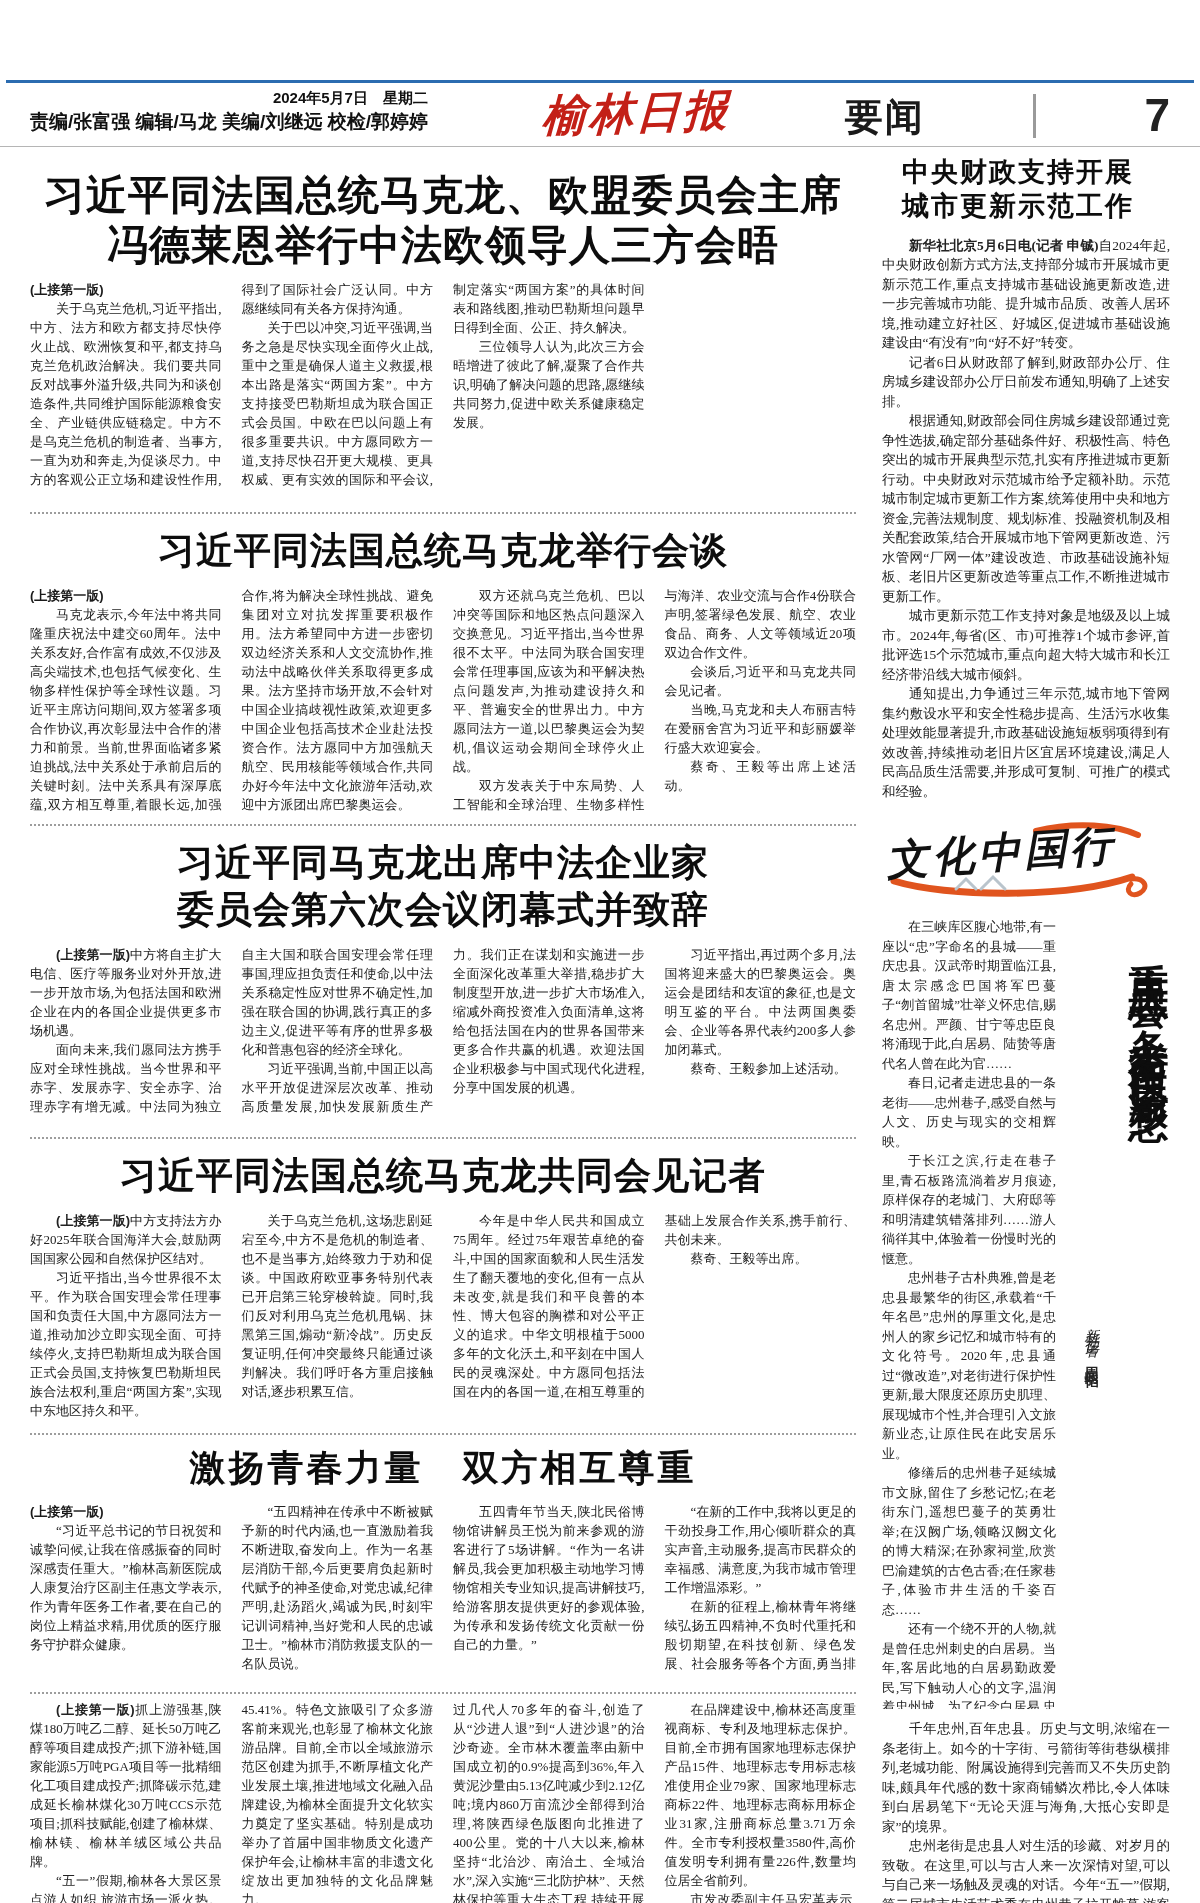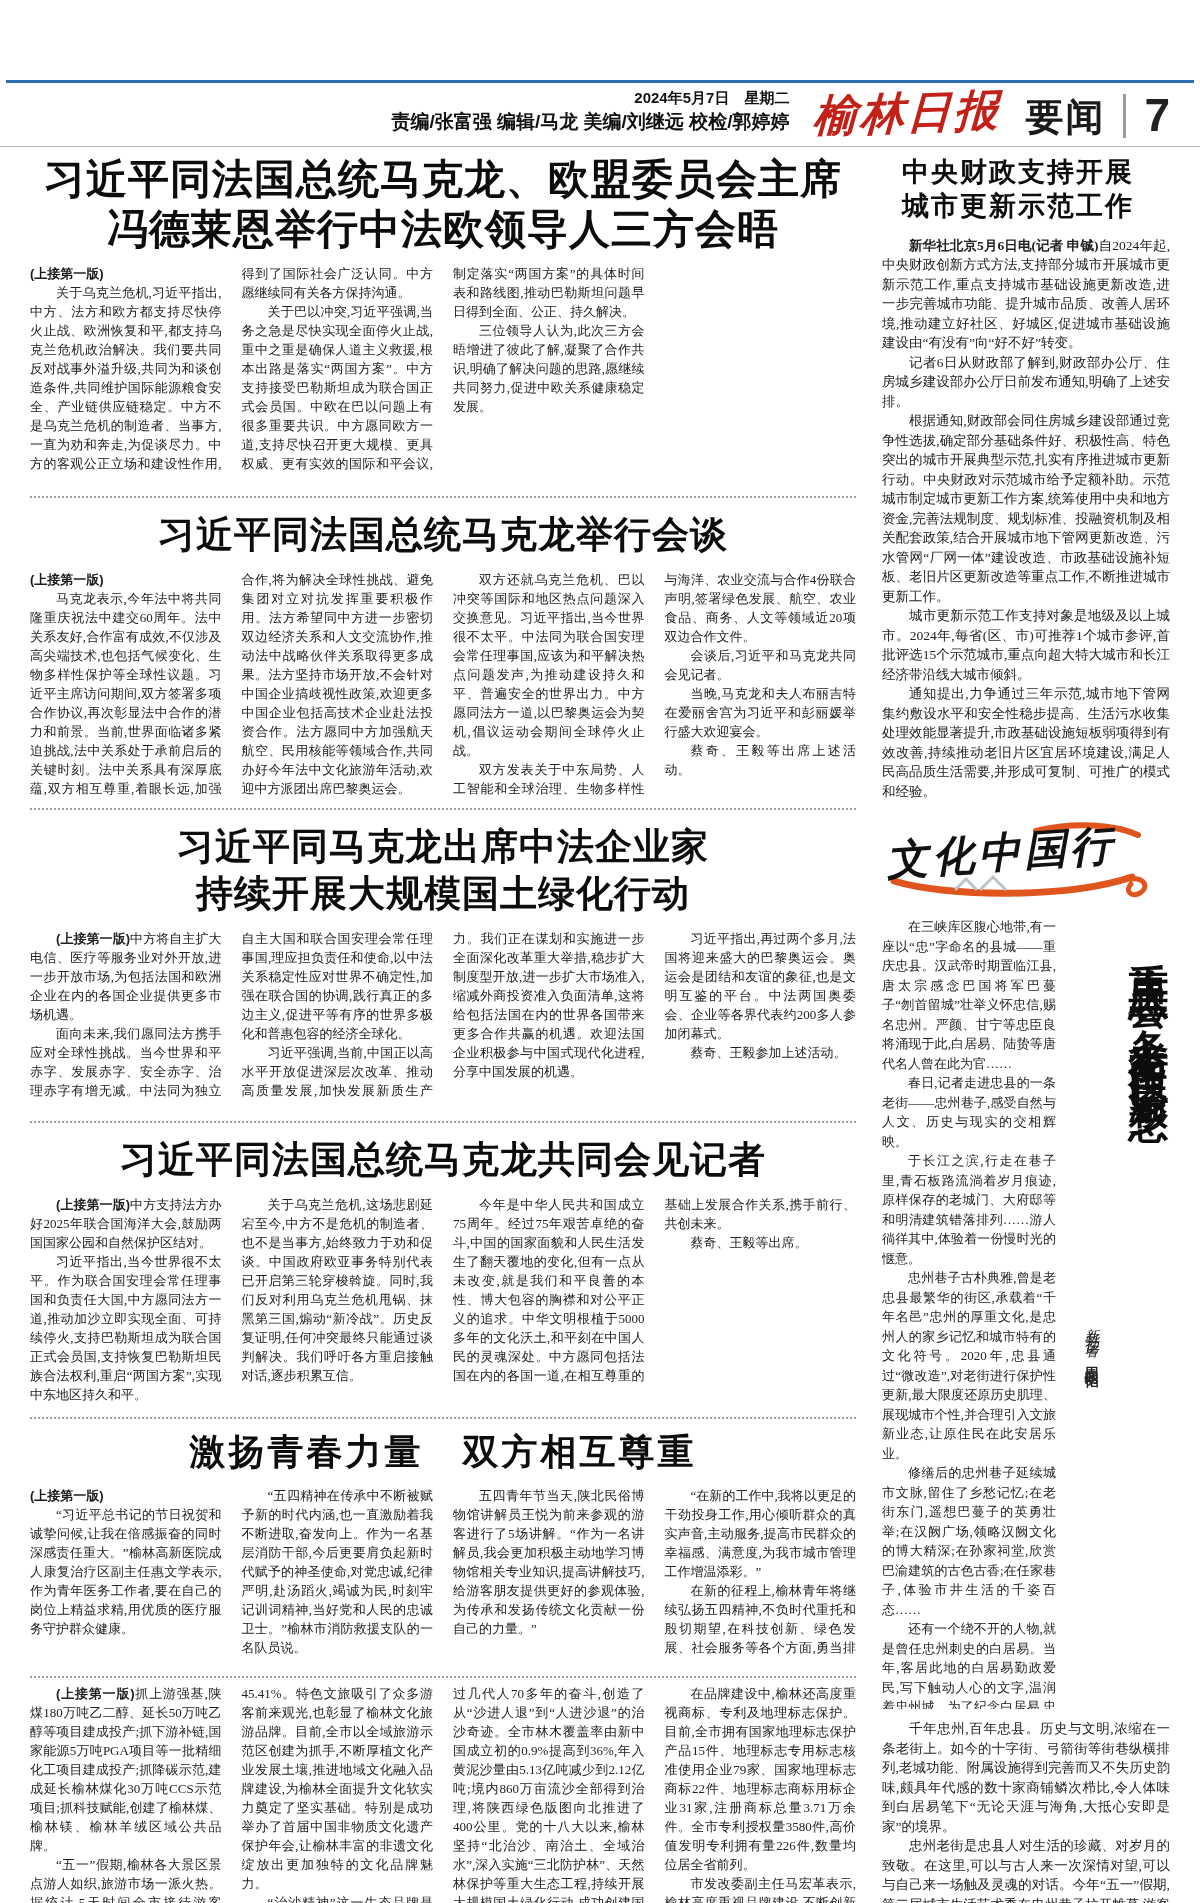--- a/index.html
+++ b/index.html
@@ -1,31 +1,31 @@
 <!DOCTYPE html>
 <html><head>
 <meta charset="utf-8">
 <style>
   html,body{margin:0;padding:0;background:#ffffff;}
   body{width:1200px;height:1903px;position:relative;font-family:"Liberation Serif","DejaVu Serif",serif;color:#1a1a1a;overflow:hidden;}
   .top-blue-line{position:absolute;top:80px;left:6px;right:6px;height:3px;background:#2b6cb0;}
-  .header{position:absolute;top:88px;left:30px;right:30px;height:50px;display:flex;align-items:flex-end;justify-content:flex-end;gap:18px;}
+  .header{position:absolute;top:88px;left:30px;right:30px;height:50px;display:flex;align-items:flex-end;justify-content:space-between;gap:18px;}
   .header-meta{text-align:right;font-family:"Liberation Sans","DejaVu Sans",sans-serif;color:#111;line-height:1.45;padding-bottom:2px;}
   .date-line{font-size:15px;font-weight:bold;}
   .staff-line{font-size:19px;font-weight:bold;}
   .masthead{font-size:44px;font-weight:900;color:#c32017;font-style:italic;letter-spacing:3px;transform:rotate(-2deg) skew(-4deg);line-height:1;padding:0 6px 2px 6px;}
   .section-title{font-size:38px;font-weight:900;font-family:"Liberation Sans","DejaVu Sans",sans-serif;line-height:1;padding-bottom:2px;letter-spacing:2px;}
   .page-sep{width:3px;height:44px;background:#9a9a9a;}
   .page-number{font-size:46px;font-weight:900;font-family:"Liberation Sans","DejaVu Sans",sans-serif;line-height:1;color:#222;}
   .header-rule{position:absolute;top:146px;left:0;right:0;height:1px;background:#b5b5b5;}
   .content{position:absolute;top:152px;left:30px;right:30px;display:flex;gap:26px;}
   .left-section{width:826px;flex:none;}
   .right-column{flex:1;min-width:0;}
   
-  .headline-xl{margin:2px 0 10px 0;text-align:center;font-family:"Liberation Sans","DejaVu Sans",sans-serif;font-weight:900;font-size:41px;line-height:1.22;letter-spacing:1px;color:#0d0d0d;}
+  .headline-xl{margin:18px 0 10px 0;text-align:center;font-family:"Liberation Sans","DejaVu Sans",sans-serif;font-weight:900;font-size:41px;line-height:1.22;letter-spacing:1px;color:#0d0d0d;}
   .headline-l{margin:14px 0 12px 0;text-align:center;font-family:"Liberation Sans","DejaVu Sans",sans-serif;font-weight:900;font-size:37px;line-height:1.25;letter-spacing:1px;color:#0d0d0d;}
   .headline-serif{margin:12px 0 12px 0;text-align:center;font-family:"Liberation Serif","DejaVu Serif",serif;font-weight:900;font-size:36px;line-height:1.2;letter-spacing:3px;color:#0d0d0d;}
   
   .story-body{column-gap:20px;column-count:4;column-fill:auto;text-align:justify;overflow:hidden;}
   .h222{height:222px;} .h228{height:228px;} .h182{height:182px;} .h212{height:212px;} .h180{height:180px;} .h268{height:268px;}
   .para{margin:0;text-indent:2em;font-size:13px;line-height:19px;color:#222;}
   .jump-line{margin:0;font-size:13px;line-height:19px;font-weight:bold;font-family:"Liberation Sans","DejaVu Sans",sans-serif;text-indent:0;}
   .jump-inline{font-weight:bold;font-family:"Liberation Sans","DejaVu Sans",sans-serif;}
   .dotted-sep{border:none;border-top:2px dotted #9d9d9d;margin:10px 0 6px 0;height:0;}
   
@@ -94,21 +94,21 @@
           <p class="para">会谈后,习近平和马克龙共同会见记者。</p>
           <p class="para">当晚,马克龙和夫人布丽吉特在爱丽舍宫为习近平和彭丽媛举行盛大欢迎宴会。</p>
           <p class="para">蔡奇、王毅等出席上述活动。</p>
         </div>
     </section>
     <div class="dotted-sep"></div>
 
     <section class="story">
       <h1 class="headline-l">
         <span>习近平同马克龙出席中法企业家</span><br>
-        <span>持续开展大规模国土绿化行动</span>
+        <span>委员会第六次会议闭幕式并致辞</span>
       </h1>
       <div class="story-body h182">
         <p class="para"><b class="jump-inline">(上接第一版)</b><span>中方将自主扩大电信、医疗等服务业对外开放,进一步开放市场,为包括法国和欧洲企业在内的各国企业提供更多市场机遇。</span></p>
 
       <p class="para">面向未来,我们愿同法方携手应对全球性挑战。当今世界和平赤字、发展赤字、安全赤字、治理赤字有增无减。中法同为独立自主大国和联合国安理会常任理事国,理应担负责任和使命,以中法关系稳定性应对世界不确定性,加强在联合国的协调,践行真正的多边主义,促进平等有序的世界多极化和普惠包容的经济全球化。</p>
           <p class="para">习近平强调,当前,中国正以高水平开放促进深层次改革、推动高质量发展,加快发展新质生产力。我们正在谋划和实施进一步全面深化改革重大举措,稳步扩大制度型开放,进一步扩大市场准入,缩减外商投资准入负面清单,这将给包括法国在内的世界各国带来更多合作共赢的机遇。欢迎法国企业积极参与中国式现代化进程,分享中国发展的机遇。</p>
           <p class="para">习近平指出,再过两个多月,法国将迎来盛大的巴黎奥运会。奥运会是团结和友谊的象征,也是文明互鉴的平台。中法两国奥委会、企业等各界代表约200多人参加闭幕式。</p>
           <p class="para">蔡奇、王毅参加上述活动。</p>
         </div>
     </section>

